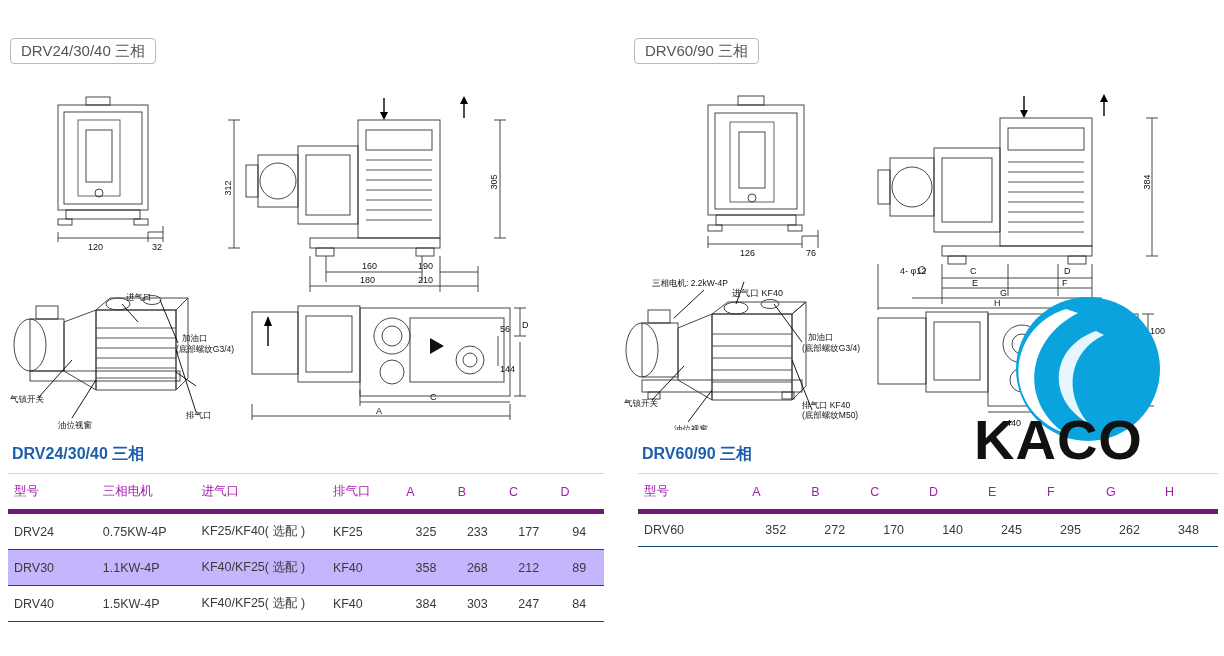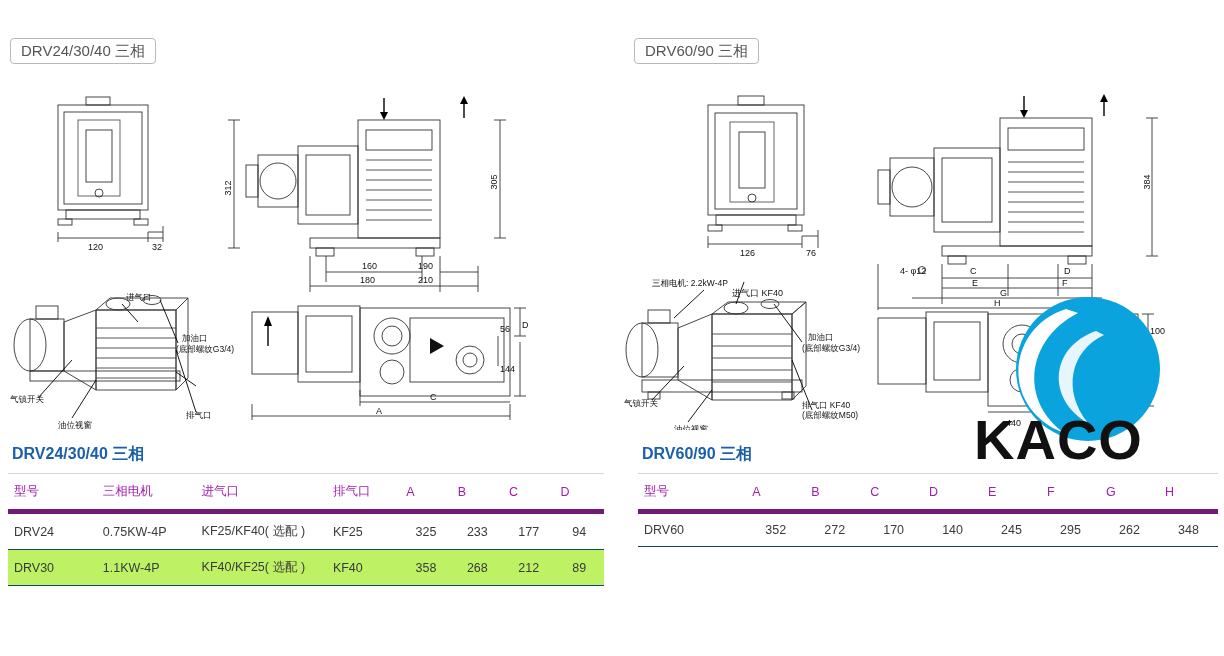--- a/index.html
+++ b/index.html
@@ -47,21 +47,21 @@
     text-align:left;
     padding:9px 6px;
     border-bottom:5px solid #701a75;
     white-space:nowrap;
   }
   tbody td{
     padding:9px 6px;
     border-bottom:1px solid #0c4a6e;
     white-space:nowrap;
   }
-  tbody tr.alt td{background:#bef264;}
+  tbody tr.alt td{background:#c4b5fd;}
   .num{text-align:center;}
 
   
   .watermark{
     position:absolute;right:6px;bottom:66px;width:272px;height:225px;
     pointer-events:none;
   }
   .wm-text{
     position:absolute;left:28px;bottom:44px;
     font-size:56px;font-weight:bold;color:#111;
@@ -255,20 +255,30 @@
           </tr>
           <tr class="alt">
             <td>DRV30</td>
             <td>1.1KW-4P</td>
             <td>KF40/KF25( 选配 )</td>
             <td>KF40</td>
             <td class="num">358</td>
             <td class="num">268</td>
             <td class="num">212</td>
             <td class="num">89</td>
+          </tr>
+          <tr>
+            <td>DRV40</td>
+            <td>1.5KW-4P</td>
+            <td>KF40/KF25( 选配 )</td>
+            <td>KF40</td>
+            <td class="num">384</td>
+            <td class="num">303</td>
+            <td class="num">247</td>
+            <td class="num">84</td>
           </tr>
         </tbody>
       </table>
     </div>
   </div>
 
   <div class="panel right">
 
     <div class="title-chip" style="left:22px;top:38px;">DRV60/90 三相</div>
 

